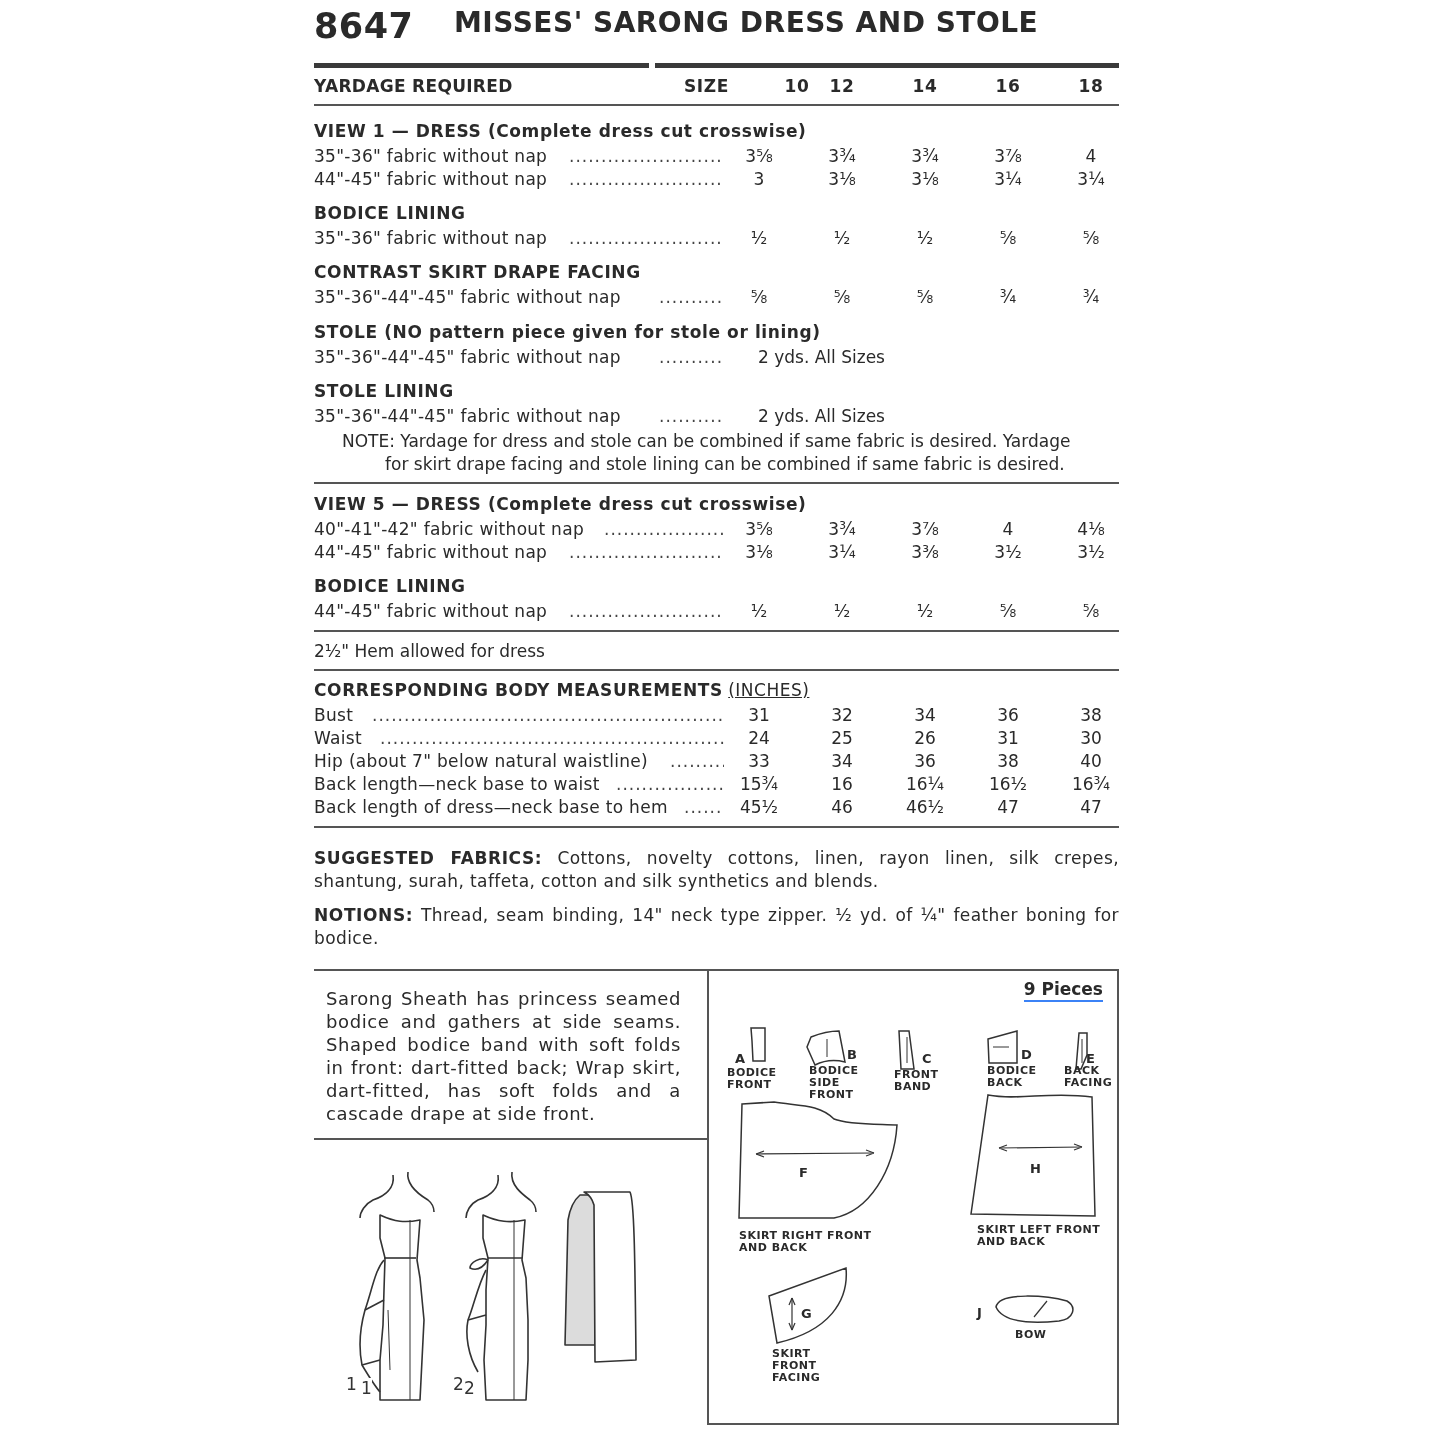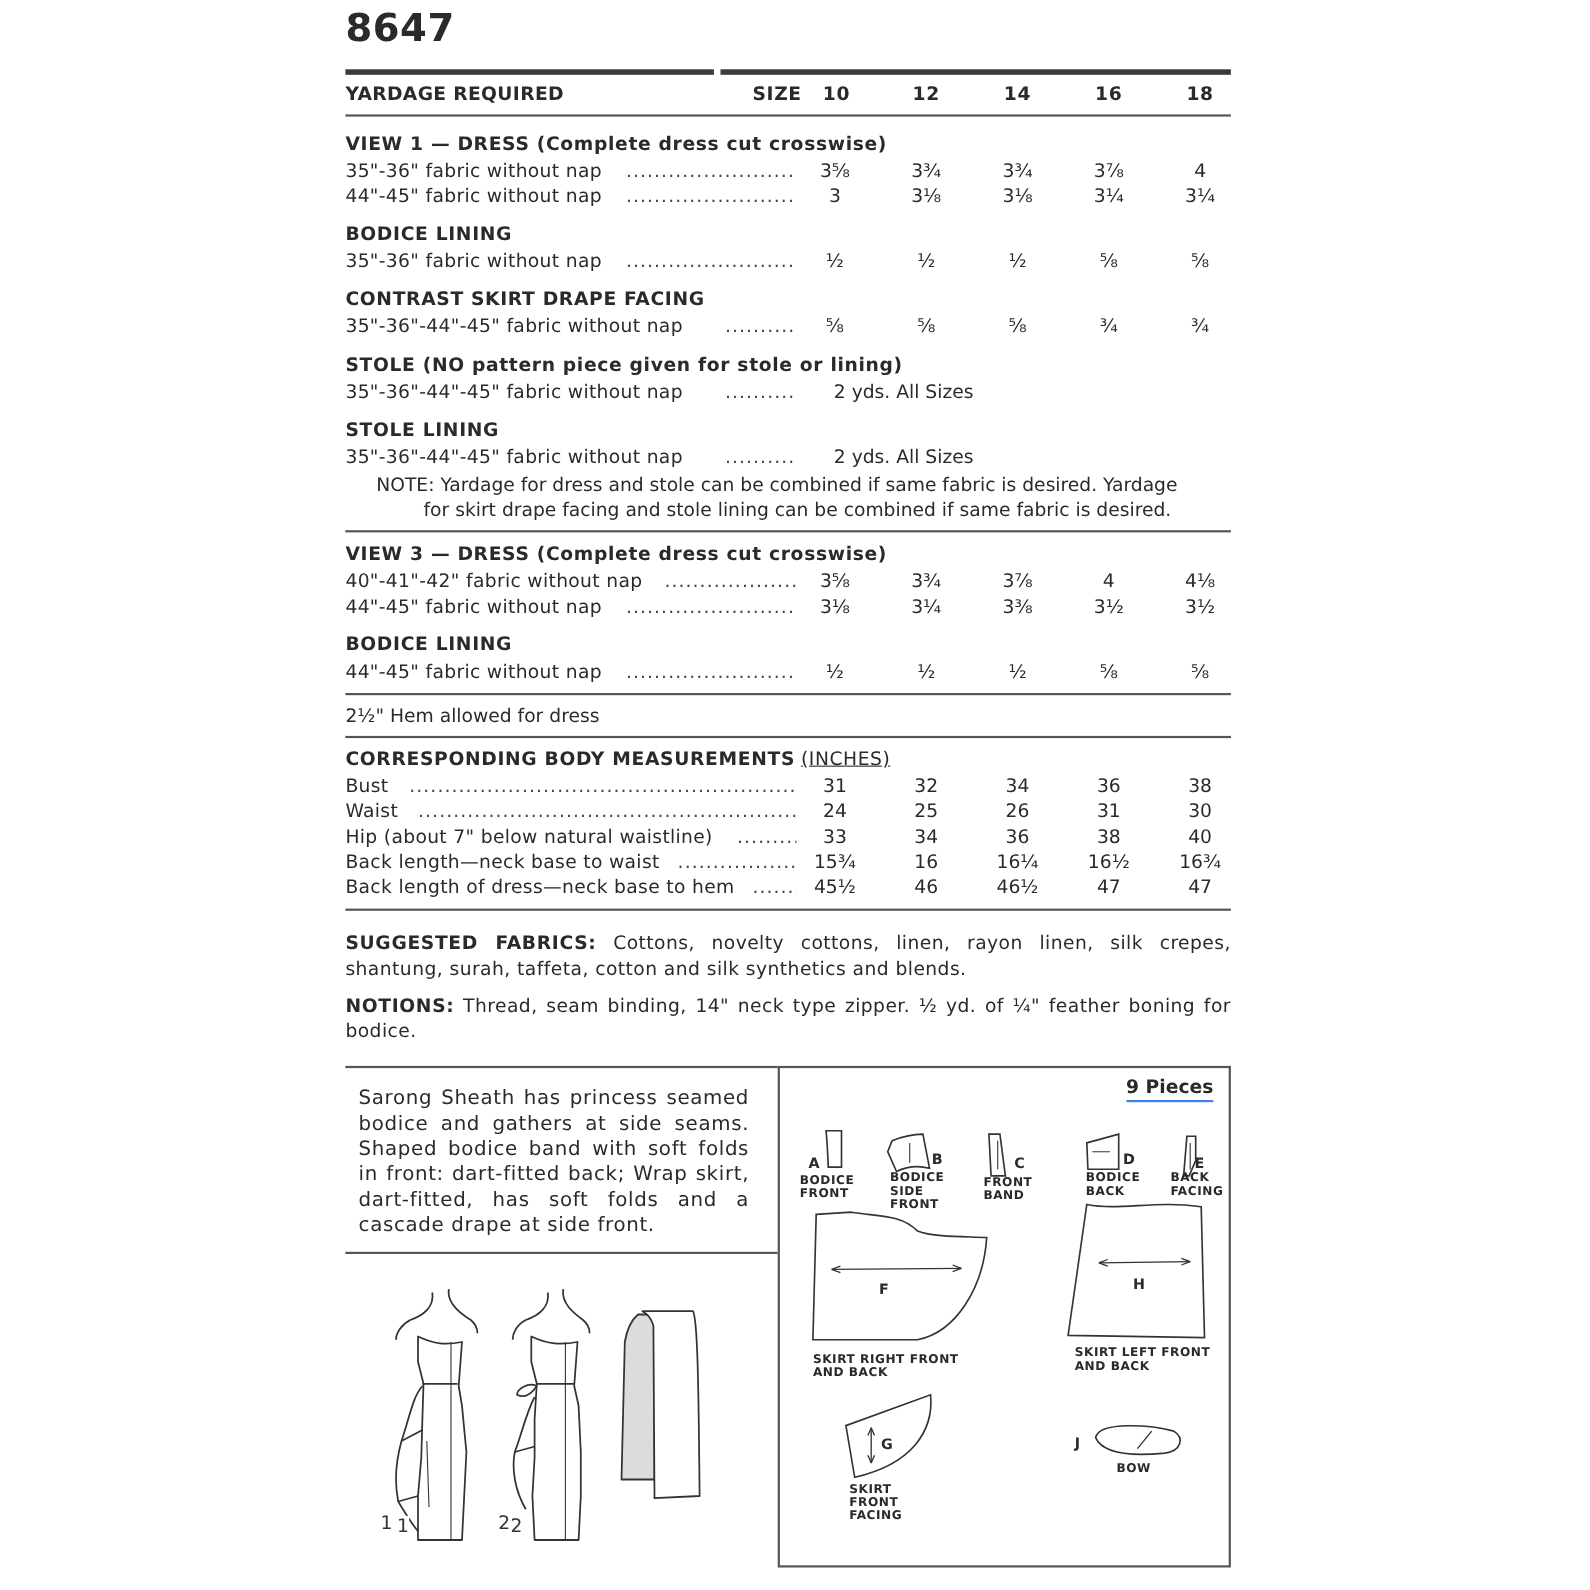--- a/index.html
+++ b/index.html
@@ -26,28 +26,29 @@
   .pletter { position:absolute; font-size:13px; font-weight:bold; }
   svg { position:absolute; }
 </style>
 </head>
 <body>
 
 <div class="page">
 
   <div class="title-row">
     <span class="pattern-no">8647</span>
+    <span class="title">MISSES' SARONG DRESS AND STOLE</span>
   </div>
   <div class="rule-thick" style="top:63px;width:335px;"></div>
   <div class="rule-thick" style="top:63px;left:341px;width:464px;"></div>
 
   <div class="row hdr" style="top:76px;">
     <span class="label">YARDAGE REQUIRED</span>
     <span style="position:absolute;left:370px;">SIZE</span>
-    <span class="v c0" style="left:420px;text-align:left;padding-left:14px;">10</span>
+    <span class="v c0" style="left:444px;text-align:center;padding-left:14px;">10</span>
     <span class="v c1">12</span>
     <span class="v c2">14</span>
     <span class="v c3">16</span>
     <span class="v c4">18</span>
   </div>
   <div class="rule" style="top:104px;"></div>
 
   <div class="row hdr" style="top:121px;">VIEW 1 — DRESS (Complete dress cut crosswise)</div>
   <div class="row" style="top:146px;">
     <span class="label">35"-36" fabric without nap</span>
@@ -101,21 +102,21 @@
   <div class="row" style="top:406px;">
     <span class="label">35"-36"-44"-45" fabric without nap</span>
     <span class="dots" style="left:345px;width:65px;">.......................</span>
     <span class="allsizes">2 yds. All Sizes</span>
   </div>
 
   <div class="row" style="top:431px;margin-left:28px;">NOTE: Yardage for dress and stole can be combined if same fabric is desired. Yardage</div>
   <div class="row" style="top:454px;left:71px;width:734px;">for skirt drape facing and stole lining can be combined if same fabric is desired.</div>
   <div class="rule" style="top:482px;"></div>
 
-  <div class="row hdr" style="top:494px;">VIEW 3 — DRESS (Complete dress cut crosswise)</div>
+  <div class="row hdr" style="top:494px;">VIEW 5 — DRESS (Complete dress cut crosswise)</div>
   <div class="row" style="top:519px;">
     <span class="label">40"-41"-42" fabric without nap</span>
     <span class="dots" style="left:290px;width:120px;">...................................</span>
     <span class="v c0">3⅝</span>
     <span class="v c1">3¾</span>
     <span class="v c2">3⅞</span>
     <span class="v c3">4</span>
     <span class="v c4">4⅛</span>
   </div>
   <div class="row" style="top:542px;">

